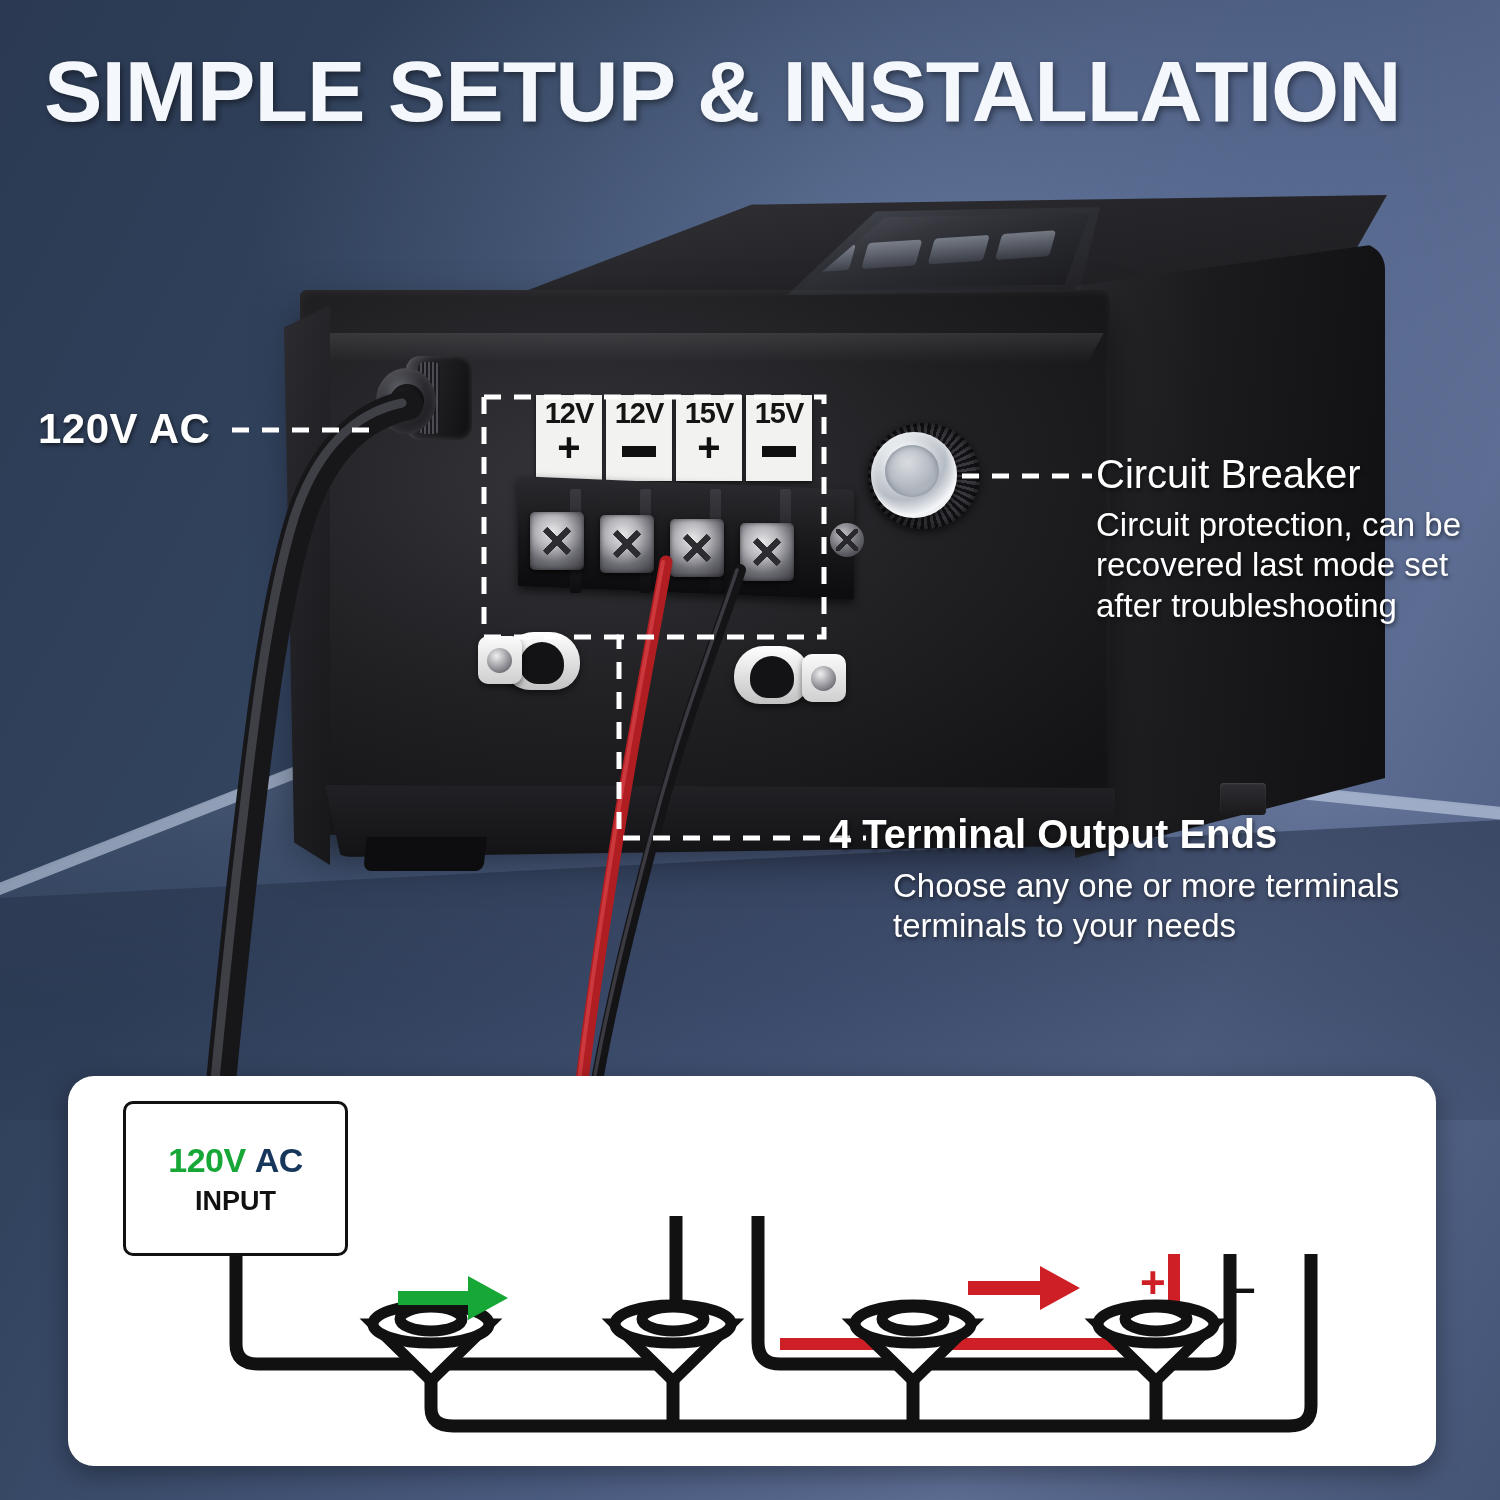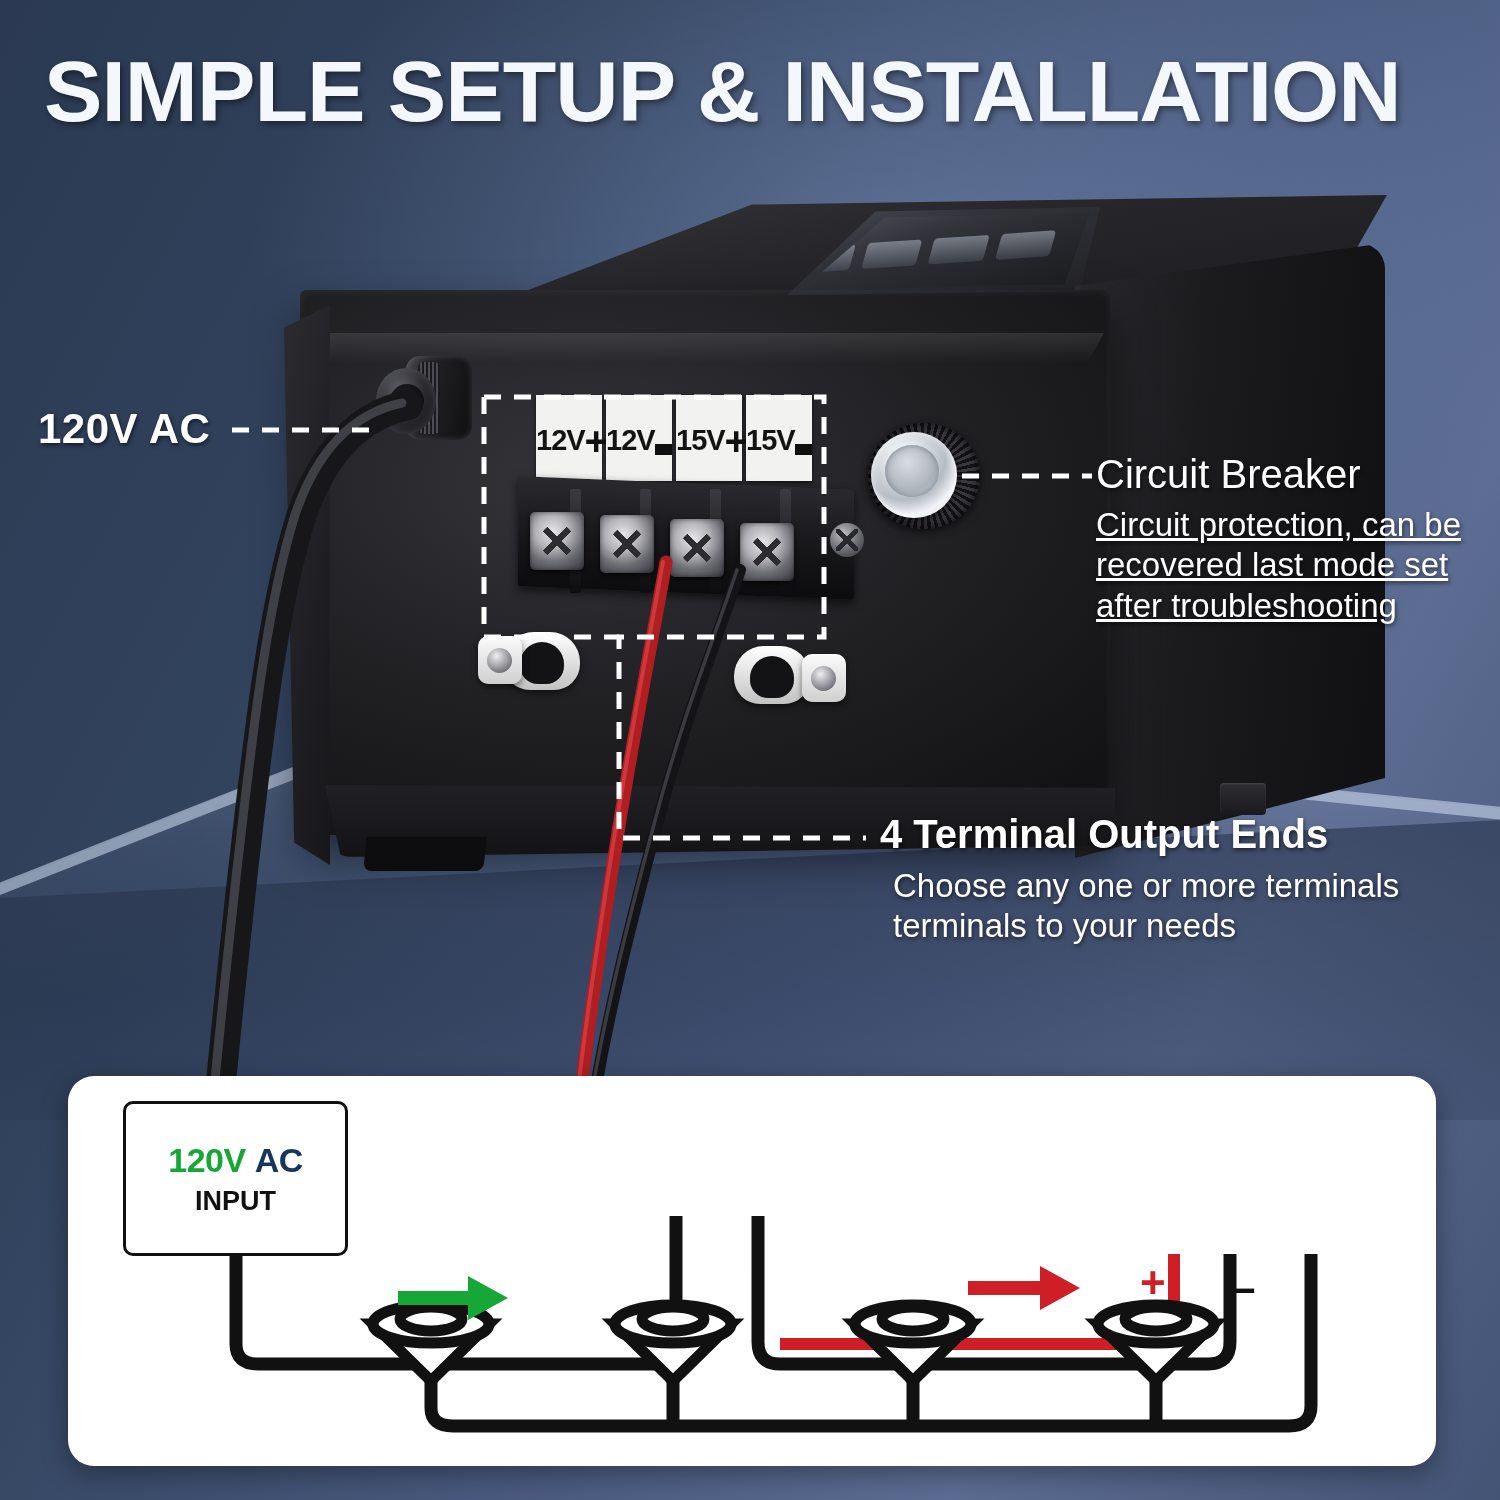--- a/index.html
+++ b/index.html
@@ -137,21 +137,21 @@
     background:radial-gradient(circle at 40% 35%, #202024 0%, #070708 100%);}
 
   
   #cord { position:absolute; left:60px; top:360px; width:420px; height:1010px; pointer-events:none; }
 
   
   #termblock { position:absolute; left:478px; top:395px; width:390px; height:225px; }
   .labels { position:absolute; left:58px; top:0px; display:flex; gap:4px; }
   .lbl {
     width:66px; height:86px; background:#f2f2f0;
-    display:flex; flex-direction:row; align-items:center; justify-content:flex-start;
+    display:flex; flex-direction:column; align-items:center; justify-content:flex-start;
     padding-top:4px; box-shadow:0 2px 4px rgba(0,0,0,0.6);
   }
   .lbl .v { font-size:29px; font-weight:bold; color:#141414; line-height:1.0; letter-spacing:-1px; }
   .lbl .s { font-size:40px; font-weight:bold; color:#101010; line-height:0.85; margin-top:2px;}
   .lbl .s.minus { font-size:0; width:34px; height:11px; background:#101010; margin-top:18px; }
 
   #blockbase {
     position:absolute; left:40px; top:88px; width:336px; height:110px;
     background:linear-gradient(180deg,#2a2a2e 0%,#17171a 55%,#0c0c0e 100%);
     border-radius:3px; box-shadow:0 4px 10px rgba(0,0,0,0.6);
@@ -209,22 +209,22 @@
     background:radial-gradient(circle at 38% 32%, #efefef 0%, #9b9ba1 50%, #4a4a50 100%);}
   .clip.right .tab { left:74px; top:14px; }
   .clip.right .band { left:6px; top:6px; }
 
   
   #callouts { position:absolute; inset:0; pointer-events:none; }
 
   .ctext { position:absolute; color:#ffffff; text-shadow:1px 2px 4px rgba(0,0,0,0.6); }
   #lbl-120v { left:38px; top:405px; font-size:42px; font-weight:bold; letter-spacing:0.5px; }
   #cb-title { left:1096px; top:452px; font-size:40px; font-weight:normal; }
-  #cb-body { left:1096px; top:505px; font-size:33px; line-height:1.22; width:400px; font-weight:400;text-decoration:underline;}
-  #te-title { left:880px; top:812px; font-size:40px; font-weight:bold; }
+  #cb-body { left:1096px; top:505px; font-size:33px; line-height:1.22; width:400px; font-weight:400;}
+  #te-title { left:829px; top:812px; font-size:40px; font-weight:bold; }
   #te-body { left:893px; top:866px; font-size:33px; line-height:1.22; width:560px; font-weight:400;}
 
   
   #diagram {
     position:absolute; left:68px; top:1076px; width:1368px; height:390px;
     background:#ffffff; border-radius:26px;
     box-shadow:0 8px 26px rgba(0,0,0,0.35);
     overflow:hidden;
   }
   .dbox {

